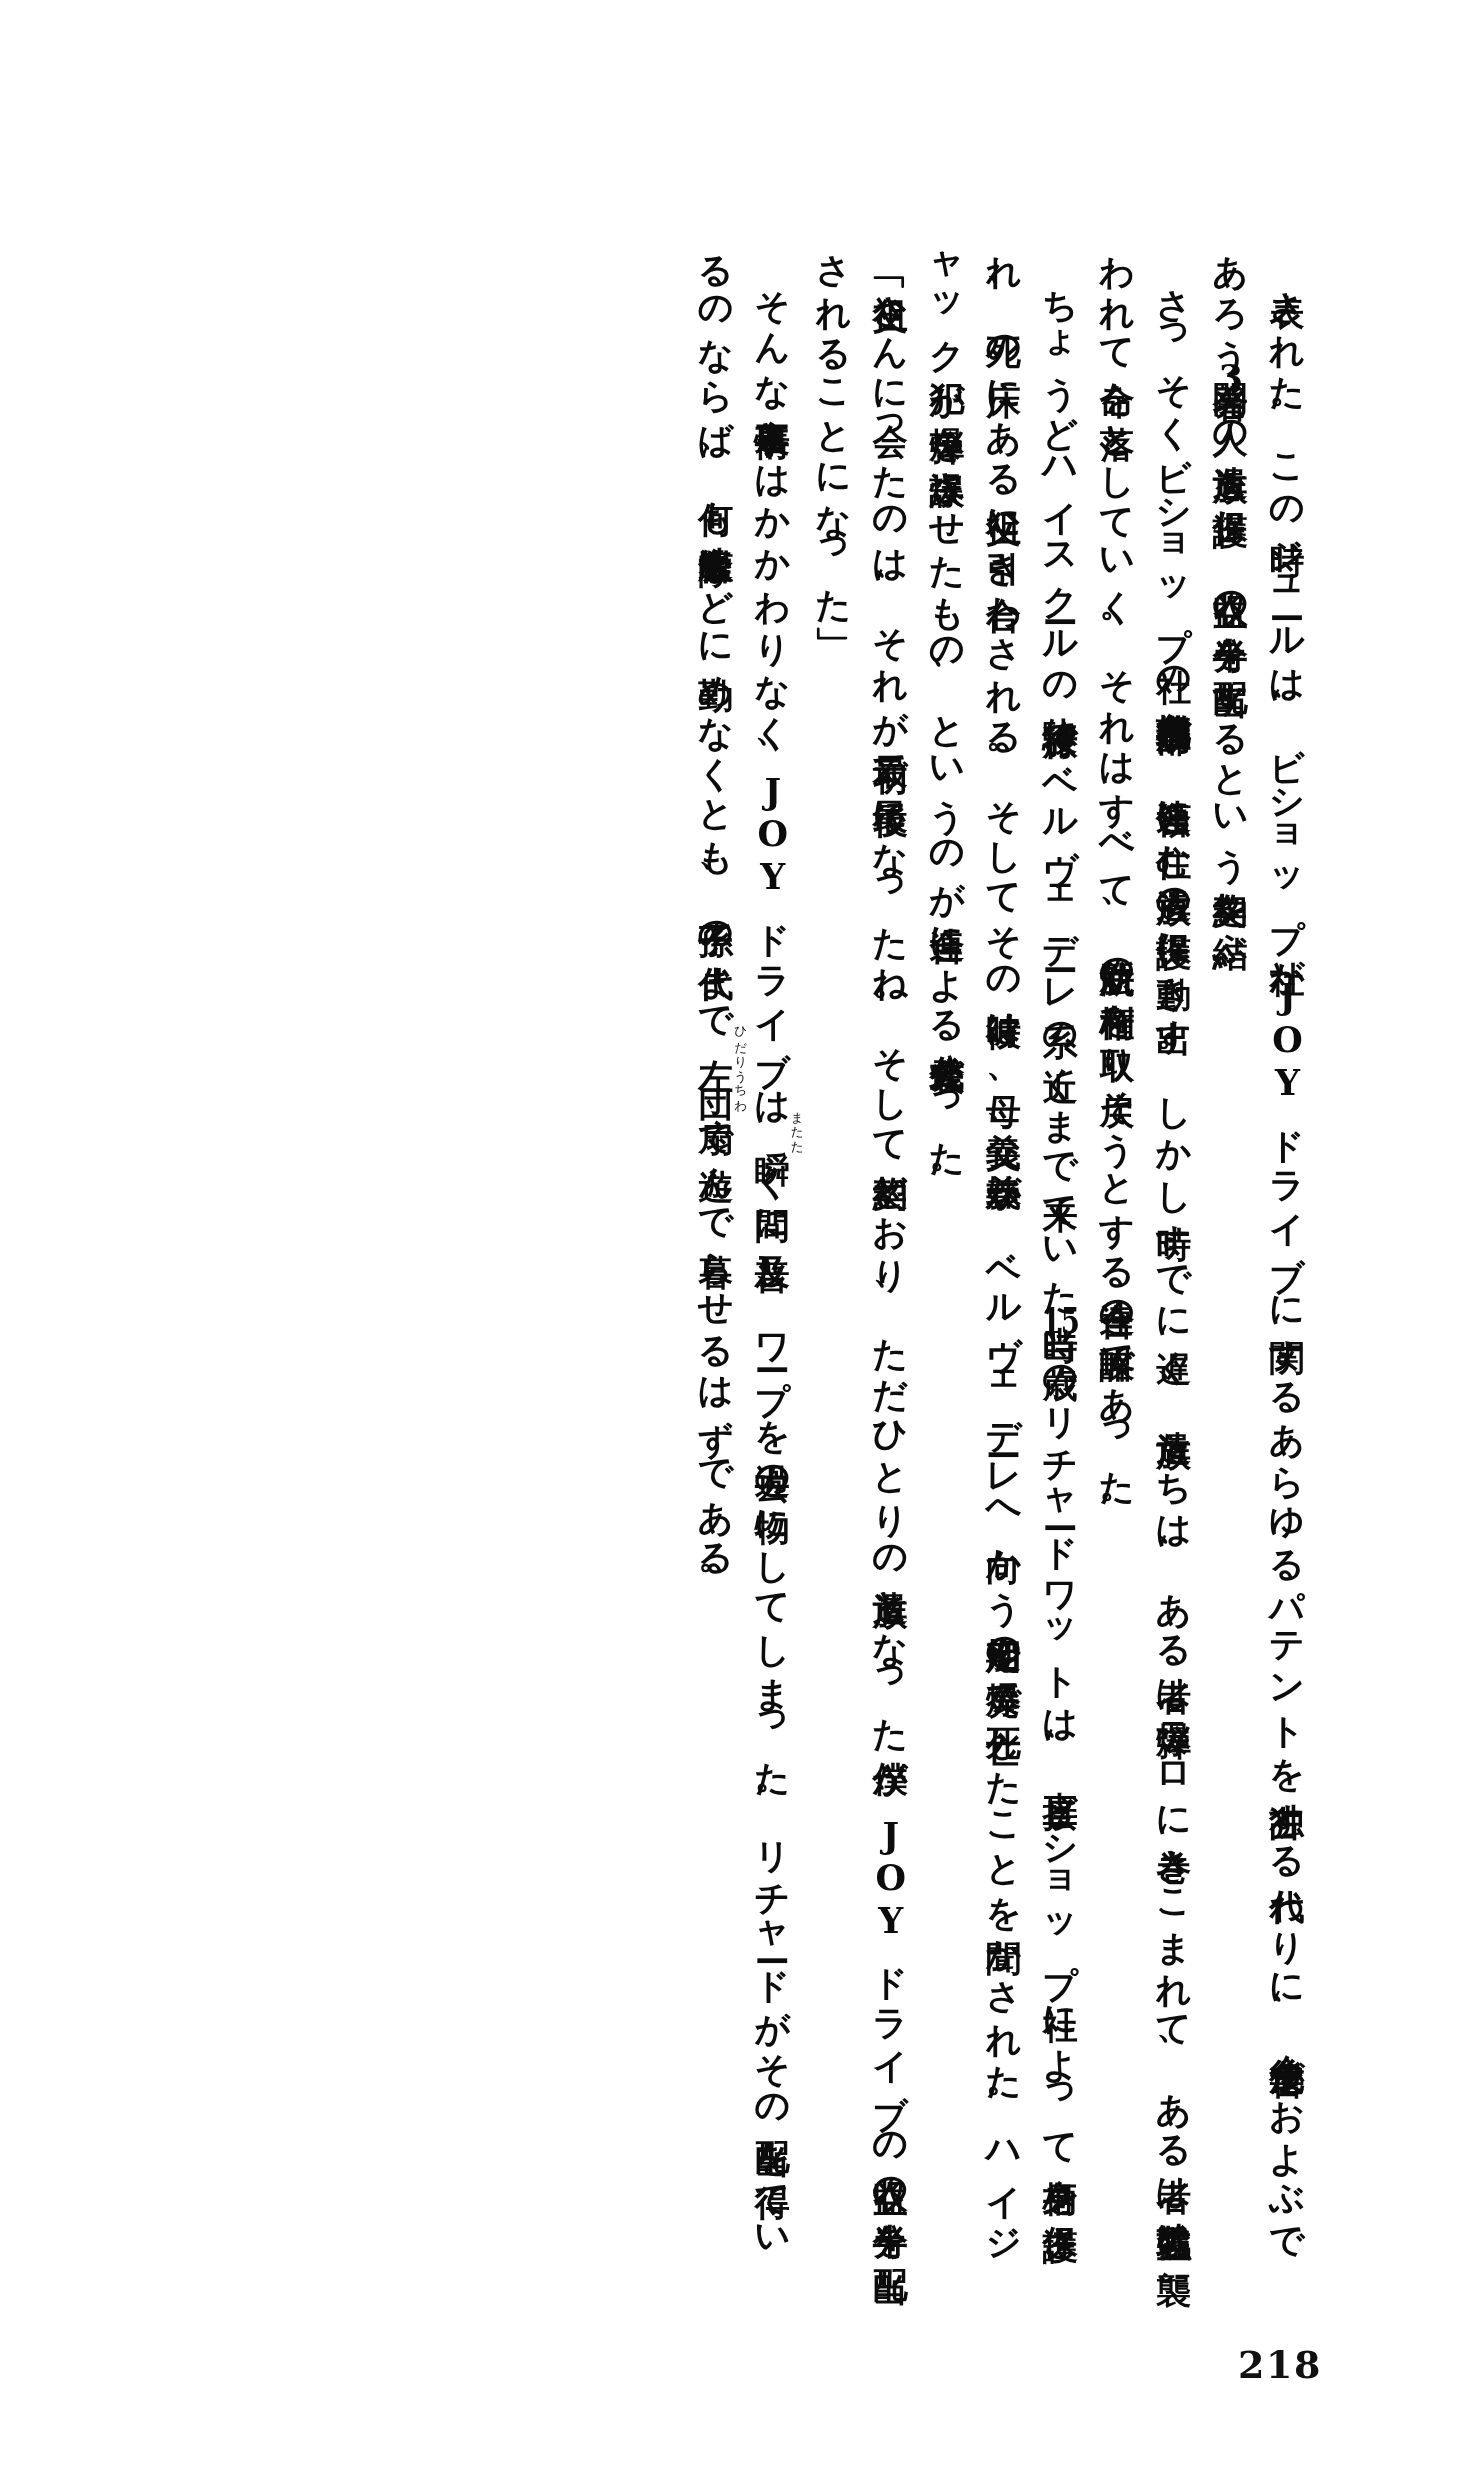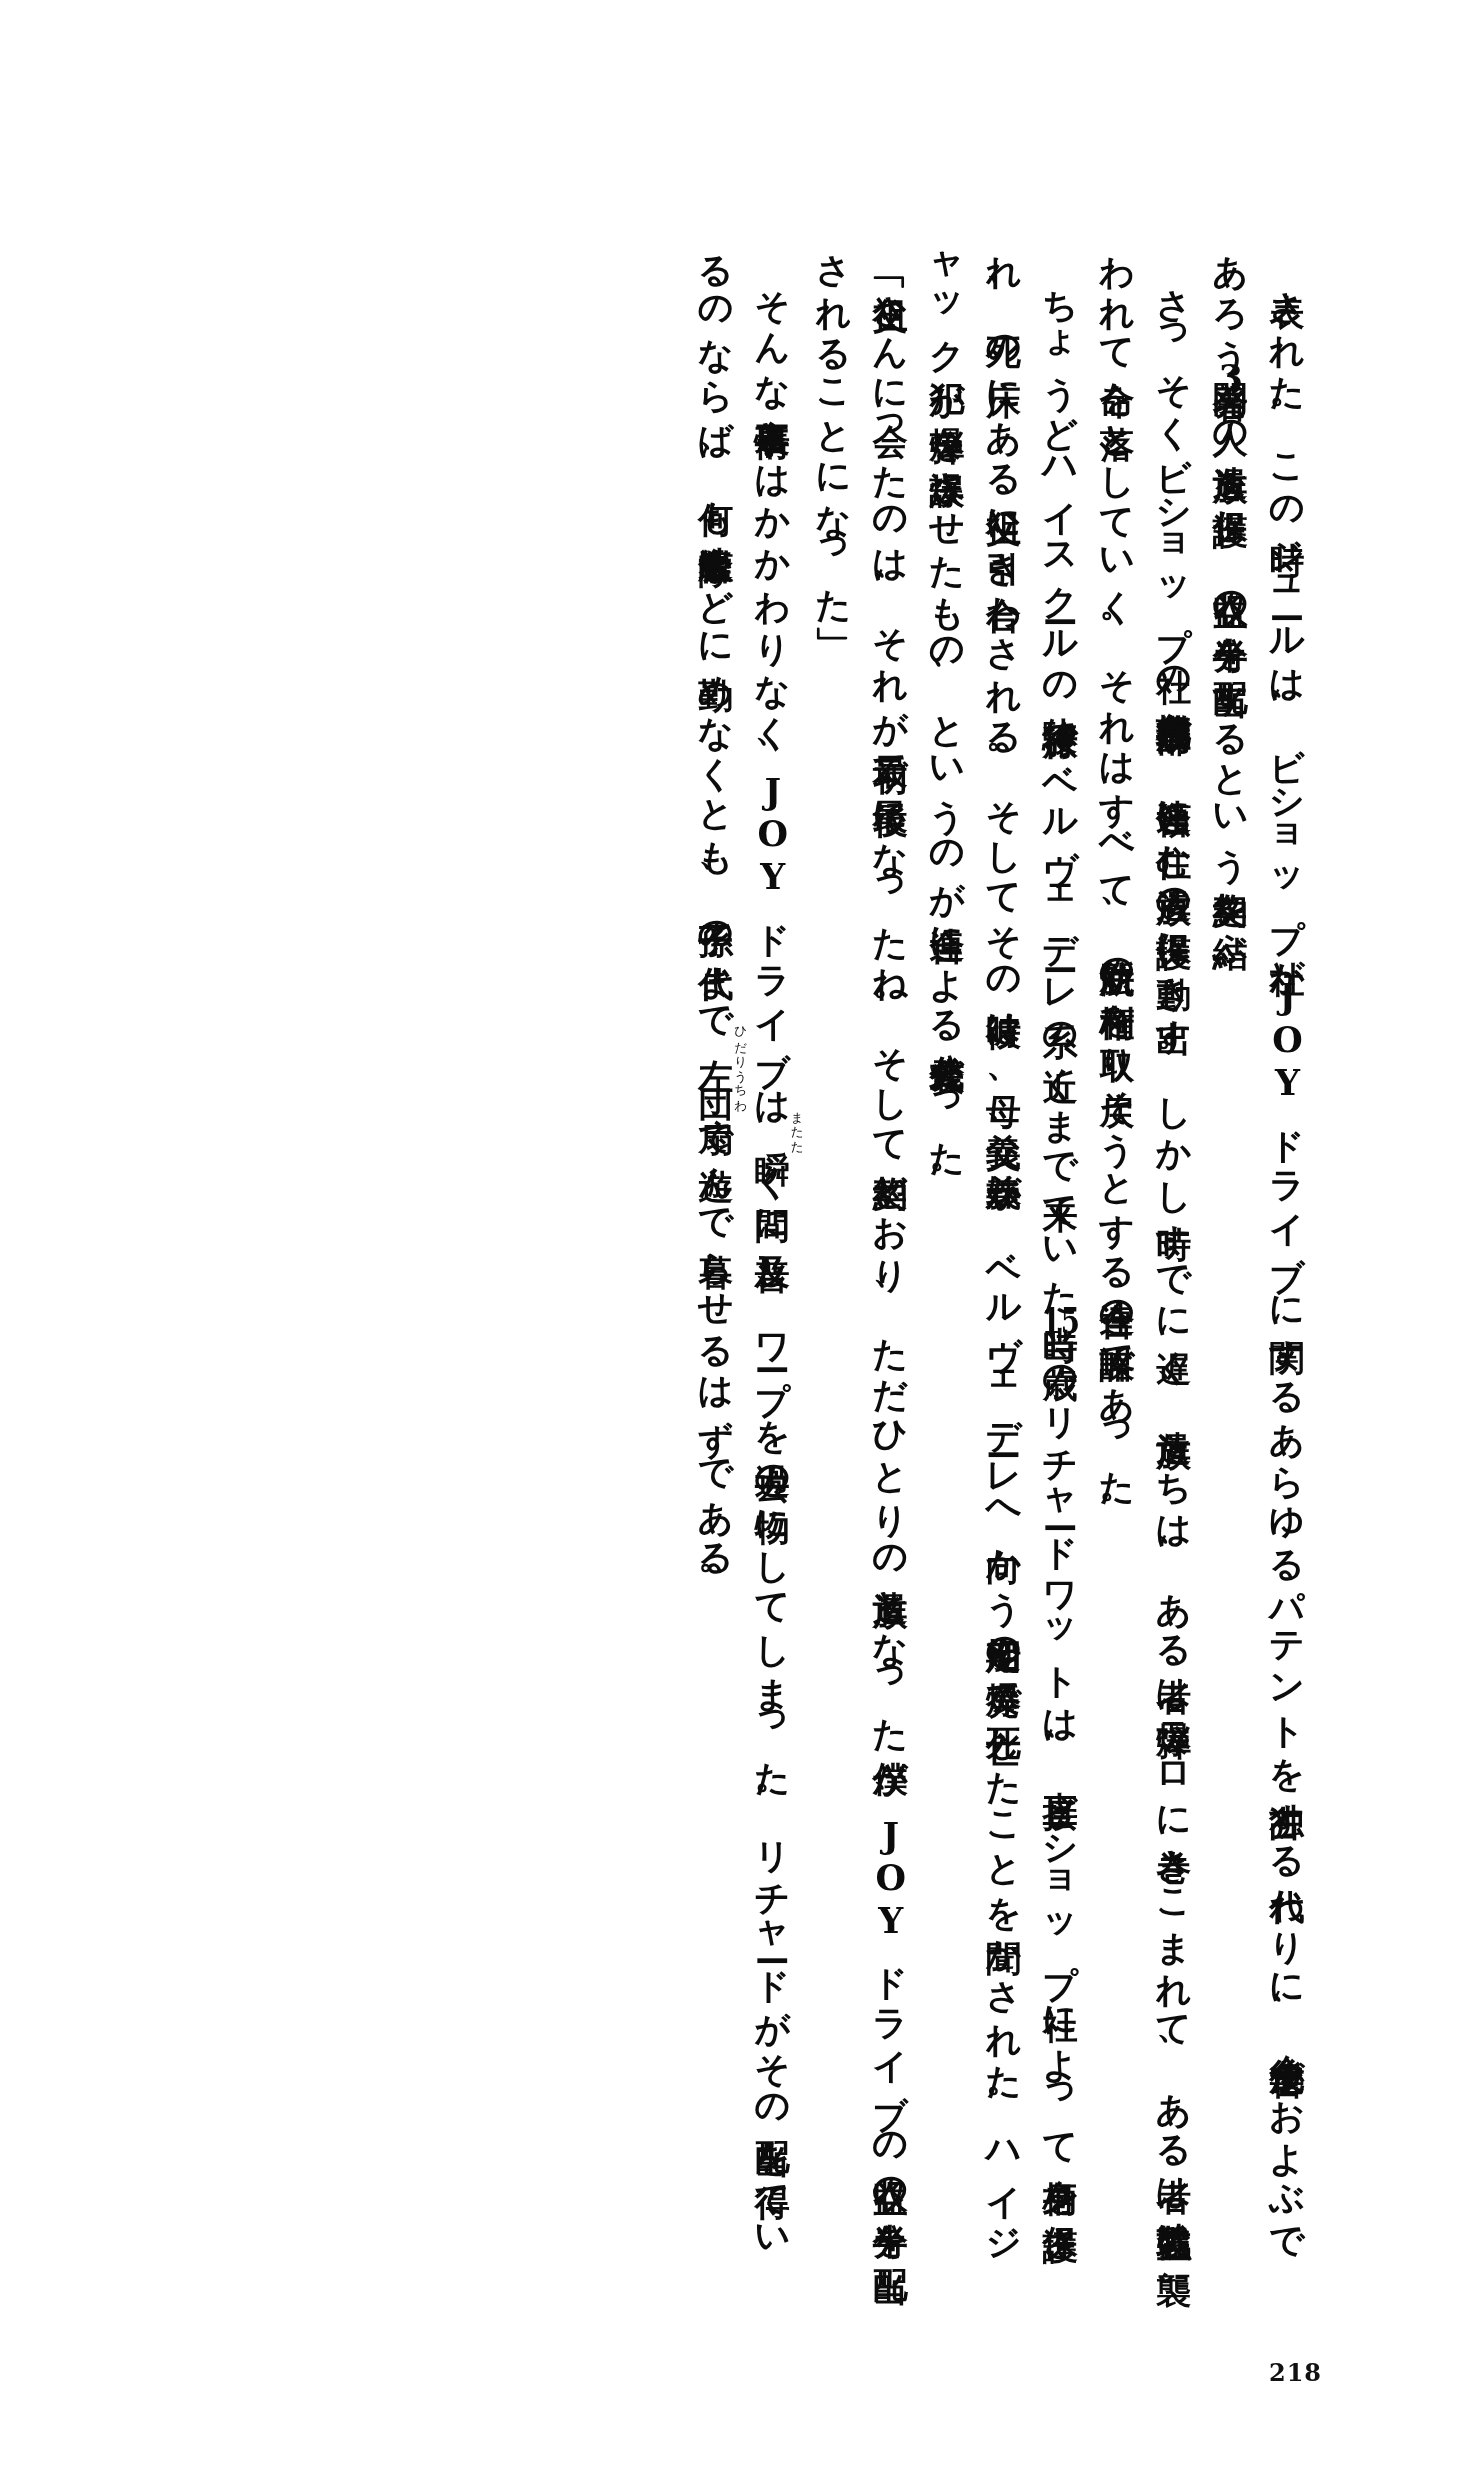--- a/index.html
+++ b/index.html
@@ -65,21 +65,21 @@
   }
   .upright-run {
     text-orientation: upright;
   }
 
   #page-number {
     position: absolute;
     bottom: 100px;
     right: 155px;
     font-family: "DejaVu Serif", "Liberation Serif", serif;
-    font-size: 24px;
+    font-size: 38px;
     font-weight: 700;
     letter-spacing: 0.04em;
     color: #111111;
   }
 </style>
 </head>
 <body>
 
 <div id="page">
 

